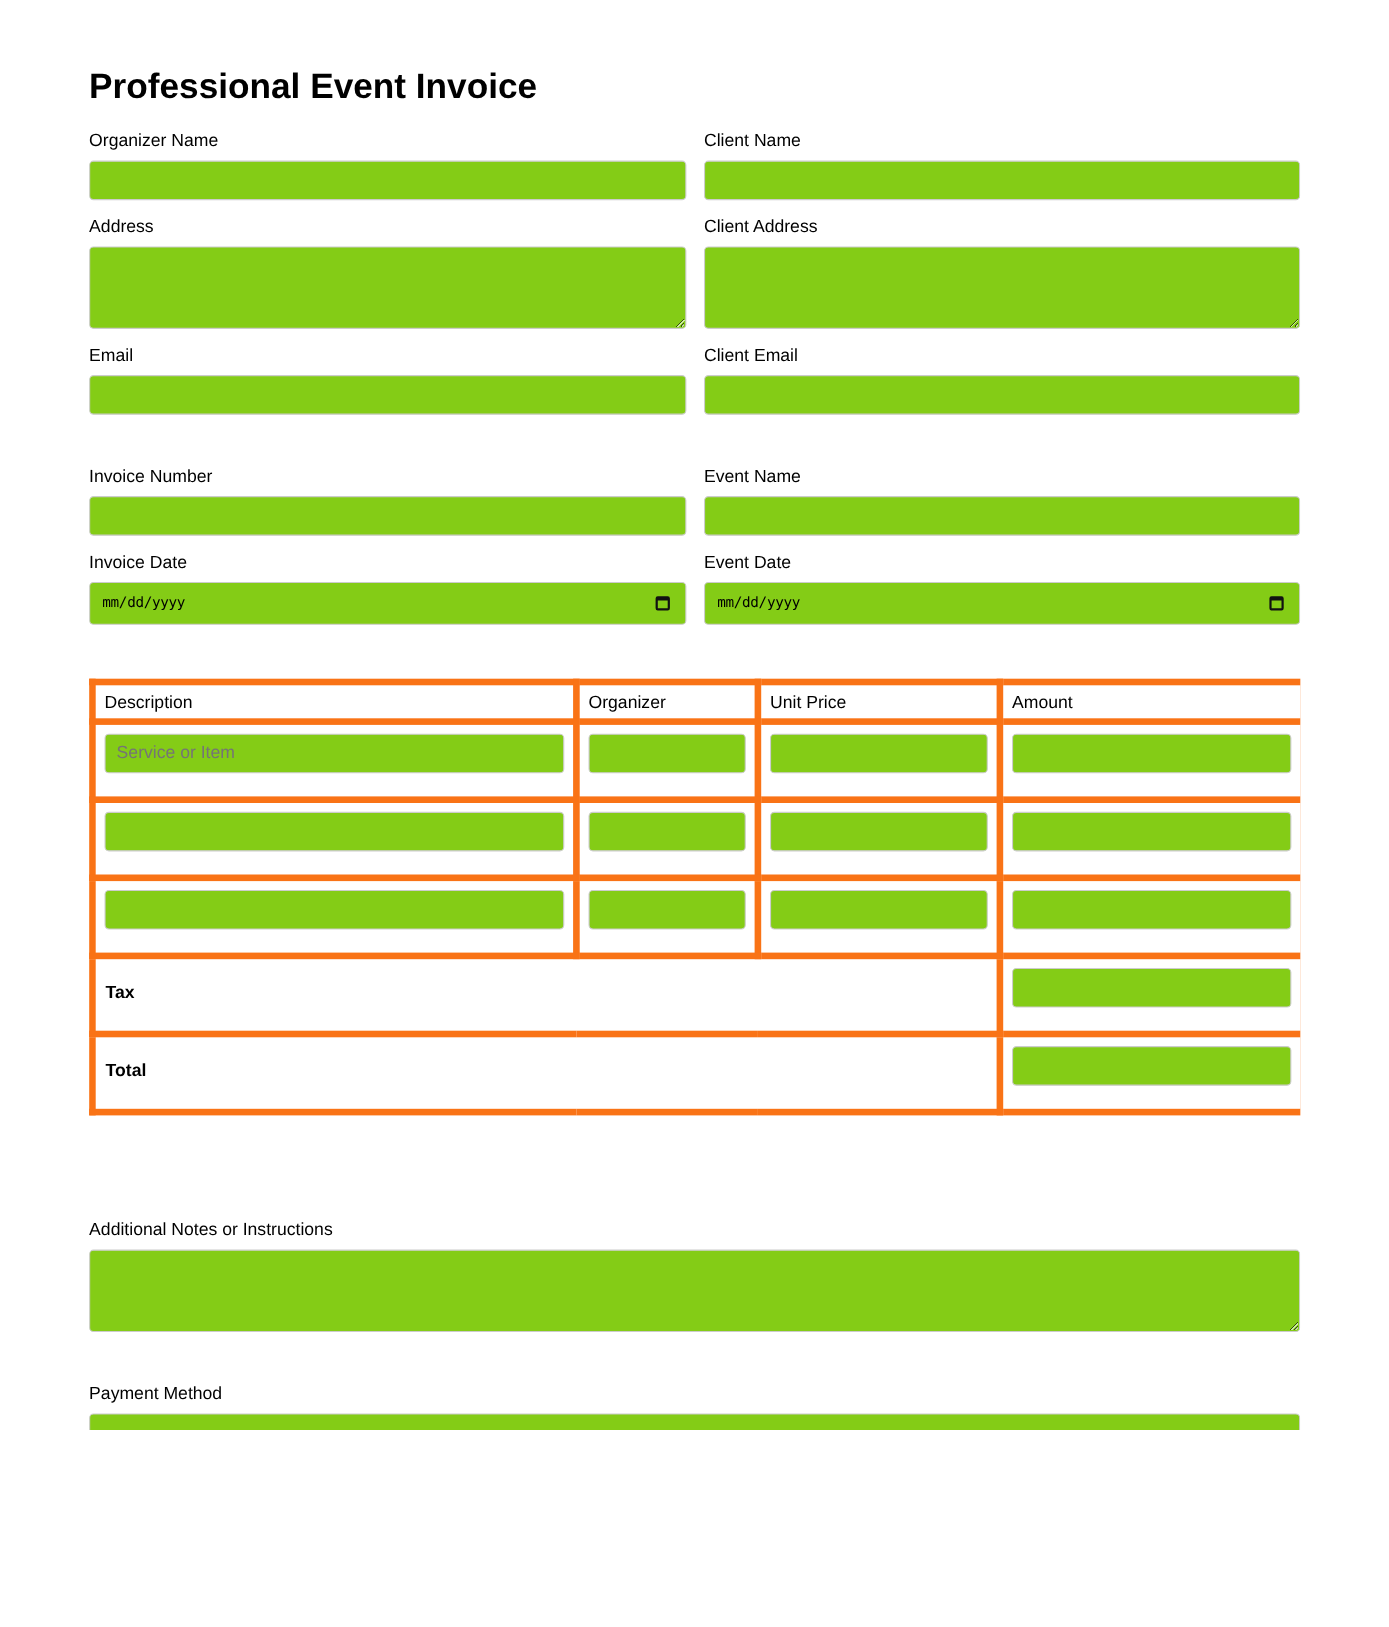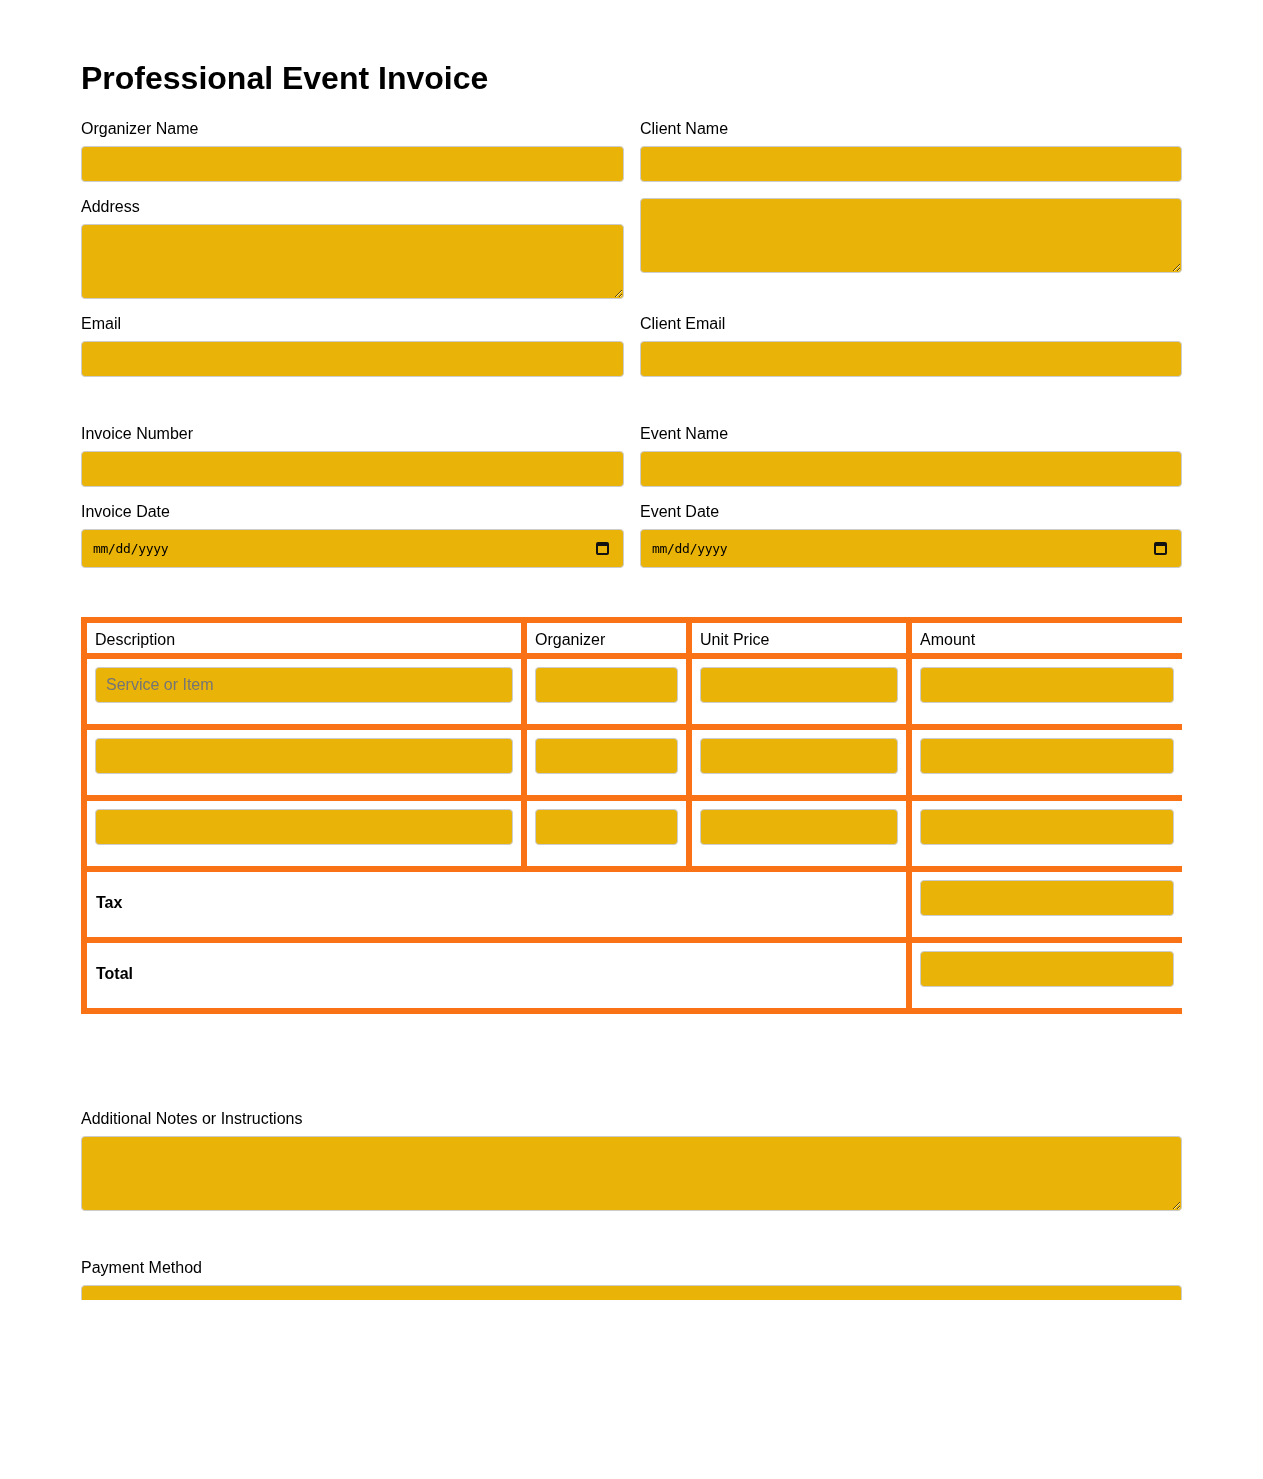--- a/index.html
+++ b/index.html
@@ -45,21 +45,21 @@
     line-height: 18px;
     height: 18px;
     margin-bottom: 8px;
   }
   .inp {
     display: block;
     width: 100%;
     height: 36px;
     border: 1px solid #cccccc;
     border-radius: 4px;
-    background: #eab308;
+    background: #84cc16;
     font-family: "Liberation Sans", sans-serif;
     font-size: 16px;
     padding: 0 10px;
     outline: none;
   }
   .inp::placeholder { color: #757575; }
   textarea.inp {
     height: 75px;
     resize: vertical;
     padding: 8px 10px;
@@ -139,20 +139,21 @@
       <input class="inp" type="text" value="" style="">
     </div>
   </div>
 
   <div class="row" style="top:198px;">
     <div class="col">
       <label class="lbl">Address</label>
       <textarea class="inp" style=""></textarea>
     </div>
     <div class="col right">
+      <label class="lbl">Client Address</label>
       <textarea class="inp" style=""></textarea>
     </div>
   </div>
 
   <div class="row" style="top:315px;">
     <div class="col">
       <label class="lbl">Email</label>
       <input class="inp" type="email" value="" style="">
     </div>
     <div class="col right">

